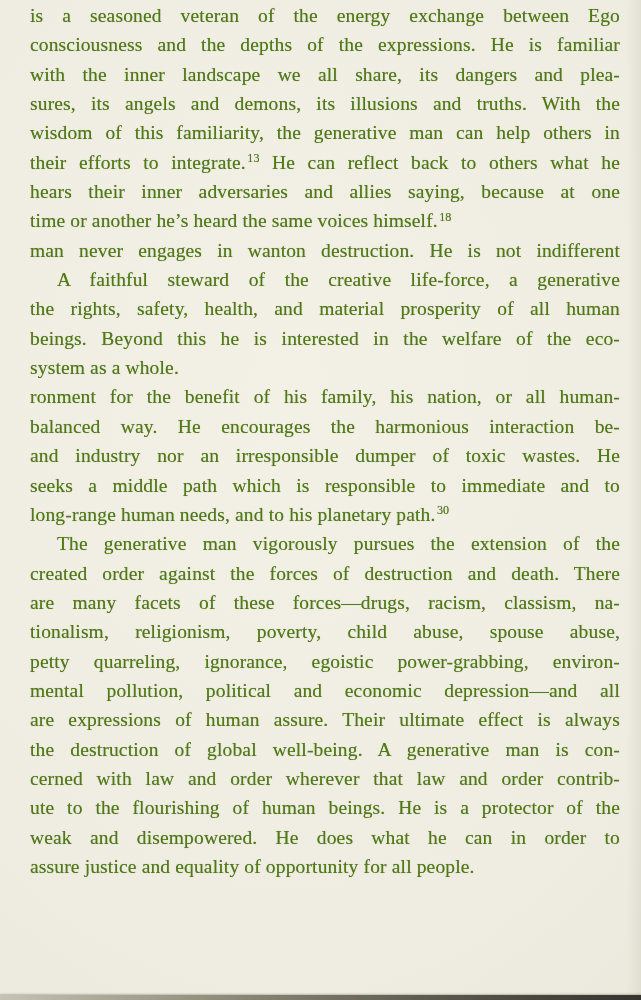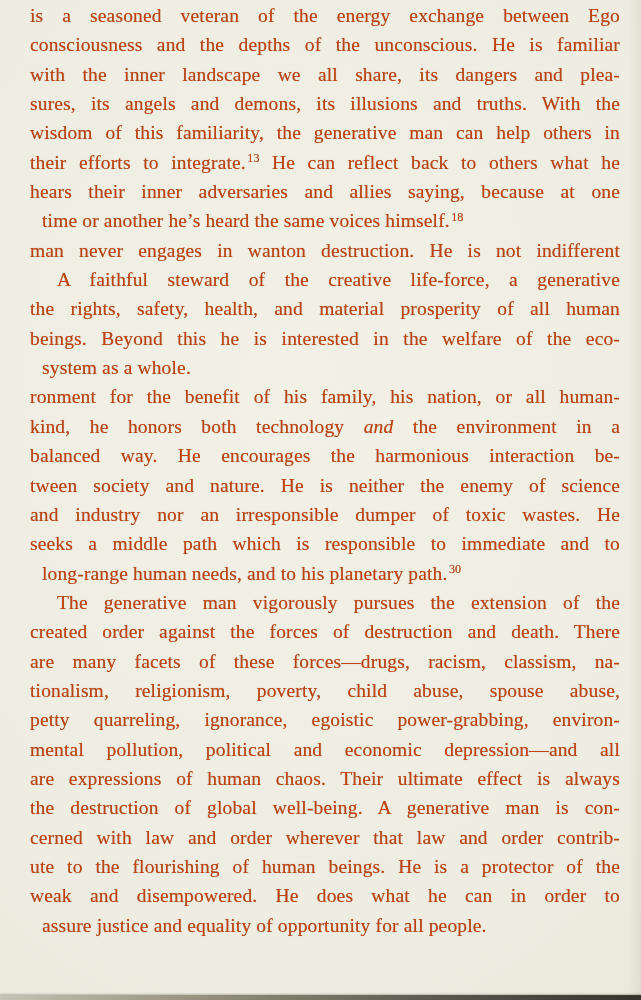--- a/index.html
+++ b/index.html
@@ -10,37 +10,36 @@
     background: radial-gradient(ellipse 120% 100% at 45% 40%, #f3f0e5 0%, #efece1 55%, #e7e4d8 100%);
     position: relative;
   }
   .page {
     position: absolute; inset: 0;
   }
   .text-block {
     position: absolute;
     top: 1px; left: 30px;
     width: 590px;
-    color: #c2410c;
+    color: #4d7c0f;
     font-size: 19.5px;
     line-height: 29.35px;
     letter-spacing: 0.15px;
     text-shadow: 0 0 0.7px rgba(85,83,75,0.55);
   }
   .para { margin: 0; }
   .pline {
     height: 29.35px;
     overflow: hidden;
     text-align: justify;
     text-align-last: justify;
     white-space: normal;
   }
   .pline.para-end {
     text-align-last: left;
-    margin-left: 12px;
   }
   .pline.indent { text-indent: 27px; }
   sup {
     font-size: 0.62em;
     vertical-align: baseline;
     position: relative;
     top: -0.55em;
     margin-left: 1.5px;
     letter-spacing: 0;
   }
@@ -56,52 +55,50 @@
     box-shadow: 0 -1px 2px rgba(90,88,78,0.35);
   }
 </style>
 </head>
 <body>
 
 <div class="page">
   <div class="text-block">
       <div class="para">
         <div class="pline"><span>is a seasoned veteran of the energy exchange between Ego</span></div>
-        <div class="pline"><span>consciousness and the depths of the unconscious. He is familiar</span></div>
+        <div class="pline"><span>consciousness and the depths of the expressions. He is familiar</span></div>
         <div class="pline"><span>with the inner landscape we all share, its dangers and plea-</span></div>
         <div class="pline"><span>sures, its angels and demons, its illusions and truths. With the</span></div>
         <div class="pline"><span>wisdom of this familiarity, the generative man can help others in</span></div>
         <div class="pline"><span>their efforts to integrate.</span><sup>13</sup><span> He can reflect back to others what he</span></div>
         <div class="pline"><span>hears their inner adversaries and allies saying, because at one</span></div>
         <div class="pline para-end"><span>time or another he’s heard the same voices himself.</span><sup>18</sup></div>
       </div>
       <div class="para">
         <div class="pline"><span>man never engages in wanton destruction. He is not indifferent</span></div>
         <div class="pline indent"><span>A faithful steward of the creative life-force, a generative</span></div>
         <div class="pline"><span>the rights, safety, health, and material prosperity of all human</span></div>
         <div class="pline"><span>beings. Beyond this he is interested in the welfare of the eco-</span></div>
         <div class="pline para-end"><span>system as a whole.</span></div>
       </div>
       <div class="para">
         <div class="pline"><span>ronment for the benefit of his family, his nation, or all human-</span></div>
-        <div class="pline"><span>kind, he honors both technology </span><em>and</em><span> the environment in a</span></div>
         <div class="pline"><span>balanced way. He encourages the harmonious interaction be-</span></div>
-        <div class="pline"><span>tween society and nature. He is neither the enemy of science</span></div>
         <div class="pline"><span>and industry nor an irresponsible dumper of toxic wastes. He</span></div>
         <div class="pline"><span>seeks a middle path which is responsible to immediate and to</span></div>
         <div class="pline para-end"><span>long-range human needs, and to his planetary path.</span><sup>30</sup></div>
       </div>
       <div class="para">
         <div class="pline indent"><span>The generative man vigorously pursues the extension of the</span></div>
         <div class="pline"><span>created order against the forces of destruction and death. There</span></div>
         <div class="pline"><span>are many facets of these forces—drugs, racism, classism, na-</span></div>
         <div class="pline"><span>tionalism, religionism, poverty, child abuse, spouse abuse,</span></div>
         <div class="pline"><span>petty quarreling, ignorance, egoistic power-grabbing, environ-</span></div>
         <div class="pline"><span>mental pollution, political and economic depression—and all</span></div>
-        <div class="pline"><span>are expressions of human chaos. Their ultimate effect is always</span></div>
+        <div class="pline"><span>are expressions of human assure. Their ultimate effect is always</span></div>
         <div class="pline"><span>the destruction of global well-being. A generative man is con-</span></div>
         <div class="pline"><span>cerned with law and order wherever that law and order contrib-</span></div>
         <div class="pline"><span>ute to the flourishing of human beings. He is a protector of the</span></div>
         <div class="pline"><span>weak and disempowered. He does what he can in order to</span></div>
         <div class="pline para-end"><span>assure justice and equality of opportunity for all people.</span></div>
       </div>
     </div>
   <div class="right-shade"></div>
   <div class="bottom-edge"></div>
 </div>

